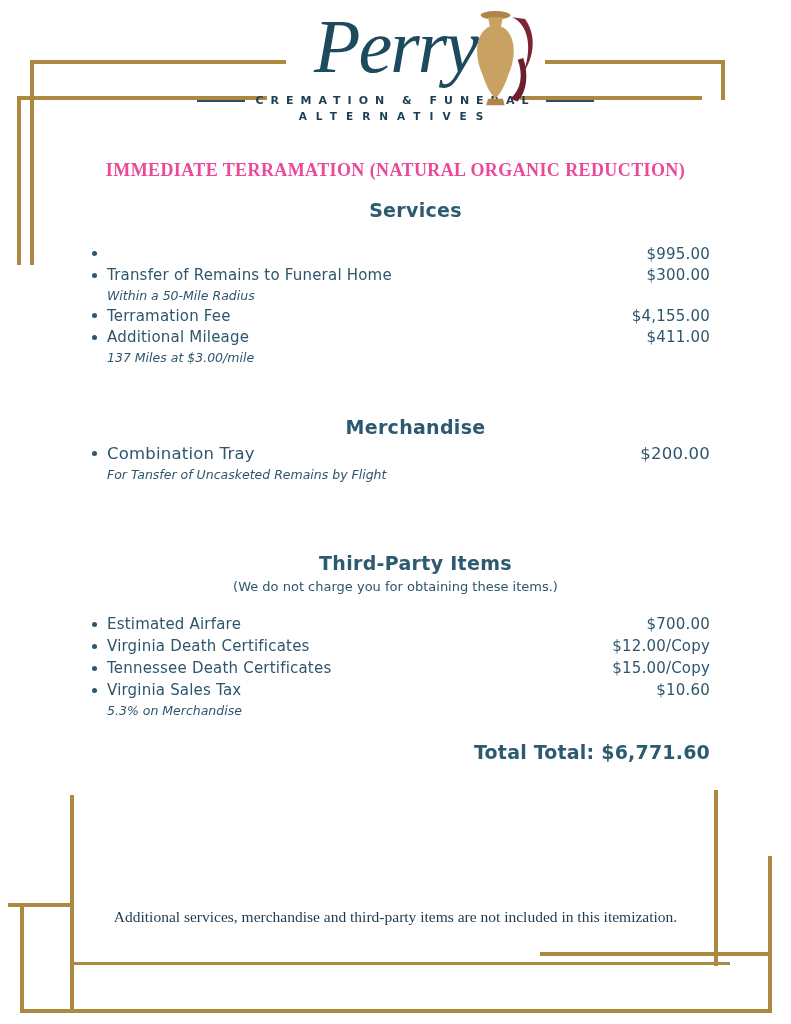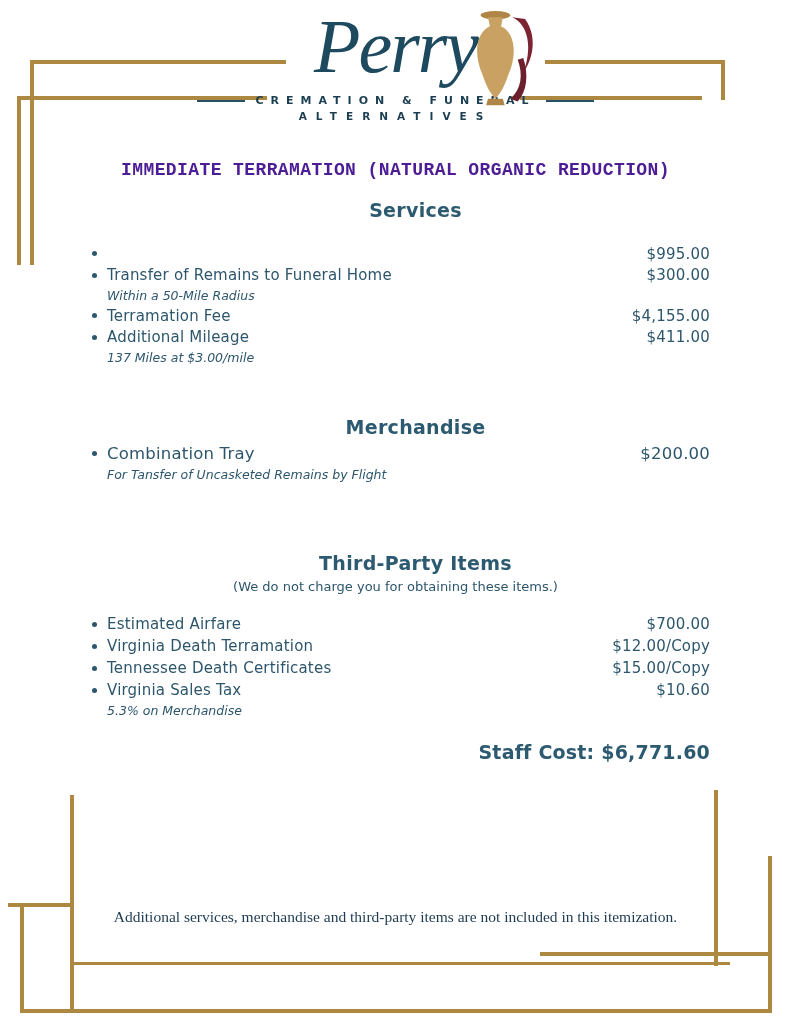--- a/index.html
+++ b/index.html
@@ -15,22 +15,22 @@
           font-family:Liberation Serif, serif;font-style:italic;font-weight:400;
           font-size:76px;color:#1d4a5e;letter-spacing:-2px;line-height:1;}
   .urn{position:absolute;left:458px;top:6px;width:86px;height:102px;}
   .tagrow{display:flex;align-items:center;justify-content:center;gap:10px;margin-top:2px;}
   .tagrule{display:inline-block;width:48px;height:2px;background:#26506a;}
   .tag1{font-size:11px;font-weight:600;letter-spacing:7px;color:#1c3e52;}
   .tag2{margin-top:3px;font-size:10.5px;font-weight:600;letter-spacing:9px;color:#1c3e52;}
 
   
   .title{position:absolute;top:160px;left:0;right:0;margin:0;text-align:center;
-         font-family:Liberation Mono, monospace;font-size:18px;font-weight:600;
-         letter-spacing:0.4px;color:#4c1d95;z-index:1;}
+         font-family:Liberation Serif, serif;font-size:18px;font-weight:600;
+         letter-spacing:0.4px;color:#ec4899;z-index:1;}
   .sec-h{position:absolute;left:0;right:0;margin:0;text-align:center;
          font-size:19px;font-weight:600;letter-spacing:0.3px;color:#2c5a70;z-index:1;padding-left:40px;}
   .sec-sub{position:absolute;left:0;right:0;text-align:center;font-size:13px;
            color:#2d566c;z-index:1;}
   .list{position:absolute;left:88px;width:622px;z-index:1;}
   .row{display:flex;align-items:center;height:21.5px;font-size:15px;letter-spacing:0.2px;}
   .list.merch .row{height:24px;font-size:16.5px;}
   .list.third .row{height:22px;}
   .dot{width:5px;height:5px;border-radius:50%;background:#2d566c;margin:0 10px 0 4px;flex:none;}
   .lbl{color:#2d566c;}
@@ -124,38 +124,38 @@
   <h2 class="sec-h" style="top:552px;">Third-Party Items</h2>
   <div class="sec-sub" style="top:579px;">(We do not charge you for obtaining these items.)</div>
   <div class="list third" style="top:613px;">
     <div class="row">
       <span class="dot"></span>
       <span class="lbl">Estimated Airfare</span>
       <span class="prc">$700.00</span>
     </div>
     <div class="row">
       <span class="dot"></span>
-      <span class="lbl">Virginia Death Terramation</span>
+      <span class="lbl">Virginia Death Certificates</span>
       <span class="prc">$12.00/Copy</span>
     </div>
     <div class="row">
       <span class="dot"></span>
       <span class="lbl">Tennessee Death Certificates</span>
       <span class="prc">$15.00/Copy</span>
     </div>
     <div class="row">
       <span class="dot"></span>
       <span class="lbl">Virginia Sales Tax</span>
       <span class="prc">$10.60</span>
     </div>
     <div class="note">5.3% on Merchandise</div>
   </div>
 
   <div class="total">
-    <span>Staff Cost:</span>
+    <span>Total Total:</span>
     <span>$6,771.60</span>
   </div>
 
   <div class="footer">
     <div>Additional services, merchandise and third-party items are not included in this itemization.</div>
   </div>
 
 </div>
 
 </body></html>

